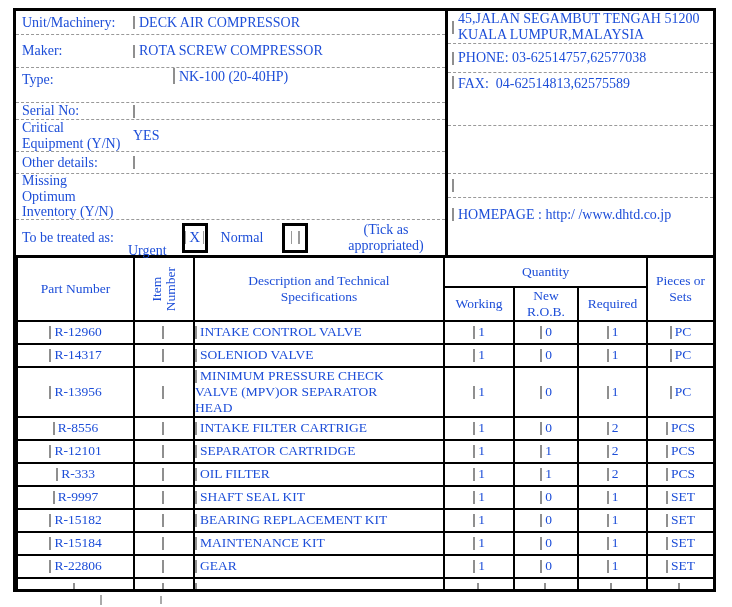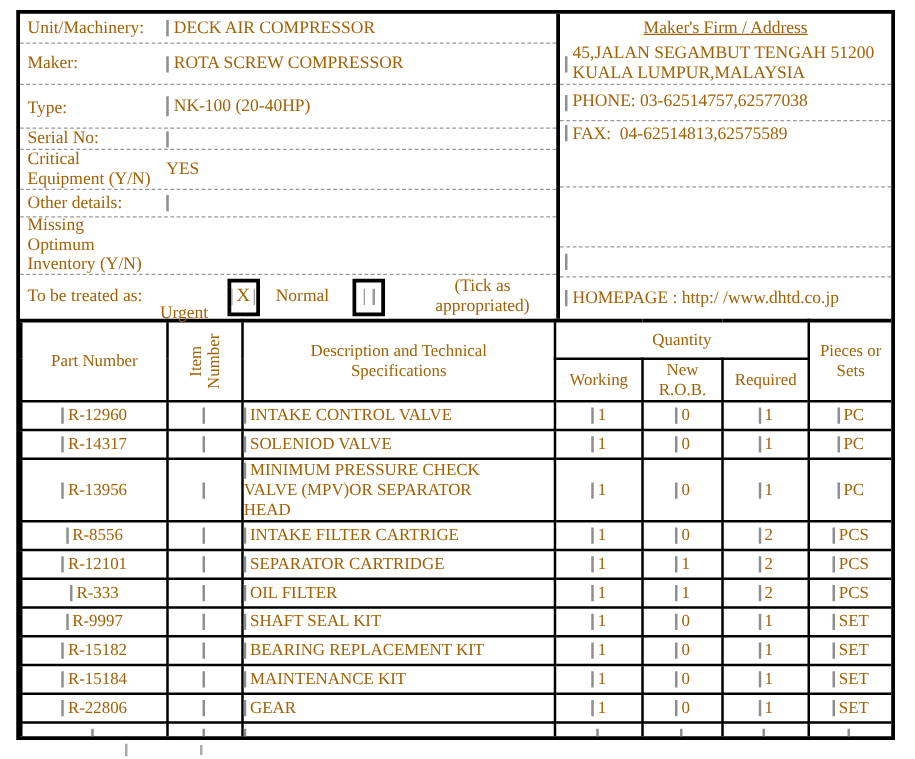--- a/index.html
+++ b/index.html
@@ -1,36 +1,36 @@
 <!DOCTYPE html>
 <html><head>
 <meta charset="utf-8">
 <style>
   html,body{margin:0;padding:0;background:#fff;}
   .page{
     position:relative;width:732px;height:607px;background:#ffffff;
     font-family:"Liberation Serif","DejaVu Serif",serif;
-    color:#a16207;font-size:14px;overflow:hidden;
+    color:#1d4ed8;font-size:14px;overflow:hidden;
   }
   .form-box{
     position:absolute;left:13px;top:8px;width:703px;height:584px;
     border:3px solid #000;box-sizing:border-box;overflow:hidden;background:#fff;
   }
   
   .top{display:flex;height:244px;}
   .top-left{width:429px;flex:none;display:flex;flex-direction:column;}
   .top-right{width:268px;flex:none;border-left:3px solid #000;box-sizing:border-box;display:flex;flex-direction:column;}
   .tl-row{display:flex;align-items:center;box-sizing:border-box;border-bottom:1px dashed #999;flex:none;}
   .tl-row:last-child{border-bottom:none;}
   .h24{height:24px}.h33{height:33px}.h35{height:35px}.h17{height:17px}
   .h32{height:32px}.h46{height:46px}.h22{height:22px}.h29{height:29px}
   .h53{height:53px}.h48{height:48px}
   .lbl{width:117px;flex:none;padding-left:6px;box-sizing:border-box;white-space:pre-line;line-height:1.12;}
   .val{flex:1;display:flex;align-items:center;min-width:0;}
-  .row-type{align-items:center;}
+  .row-type{align-items:flex-start;gap:40px;}
   .row-type .lbl{padding-top:4px;}
   .row-type .val{align-items:flex-end;padding-bottom:0px;line-height:1;}
   .cur{display:inline-block;width:2px;height:13px;background:#8f8f8f;margin-right:4px;flex:none;}
   .cur.tall{height:16px;}
   
   .treated{display:flex;align-items:center;}
   .treated .lbl2{padding-left:6px;flex:none;}
   .urgent-lbl{margin-left:14px;flex:none;margin-top:26px;}
   .normal-lbl{margin-left:13px;flex:none;}
   .cb{width:20px;height:24px;border:3px solid #000;flex:none;display:inline-flex;align-items:center;justify-content:center;gap:3px;background:#fff;}
@@ -149,23 +149,20 @@
               <span class="bar"></span>
               <span class="mark"></span>
               <span class="bar"></span>
             </span>
           <span class="tick-note">(Tick as
 appropriated)</span>
         </div>
       </div>
 
       <div class="top-right">
-        <div class="tr-row h24 noline tr-title">
-          <span>Maker's Firm / Address</span>
-        </div>
         <div class="tr-row h33">
           <span class="cur"></span><span>45,JALAN SEGAMBUT TENGAH 51200
 KUALA LUMPUR,MALAYSIA</span>
         </div>
         <div class="tr-row h29">
           <span class="cur"></span><span>PHONE: 03-62514757,62577038</span>
         </div>
         <div class="tr-row h53 tr-fax">
           <span class="cur"></span><span>FAX:  04-62514813,62575589</span>
         </div>

